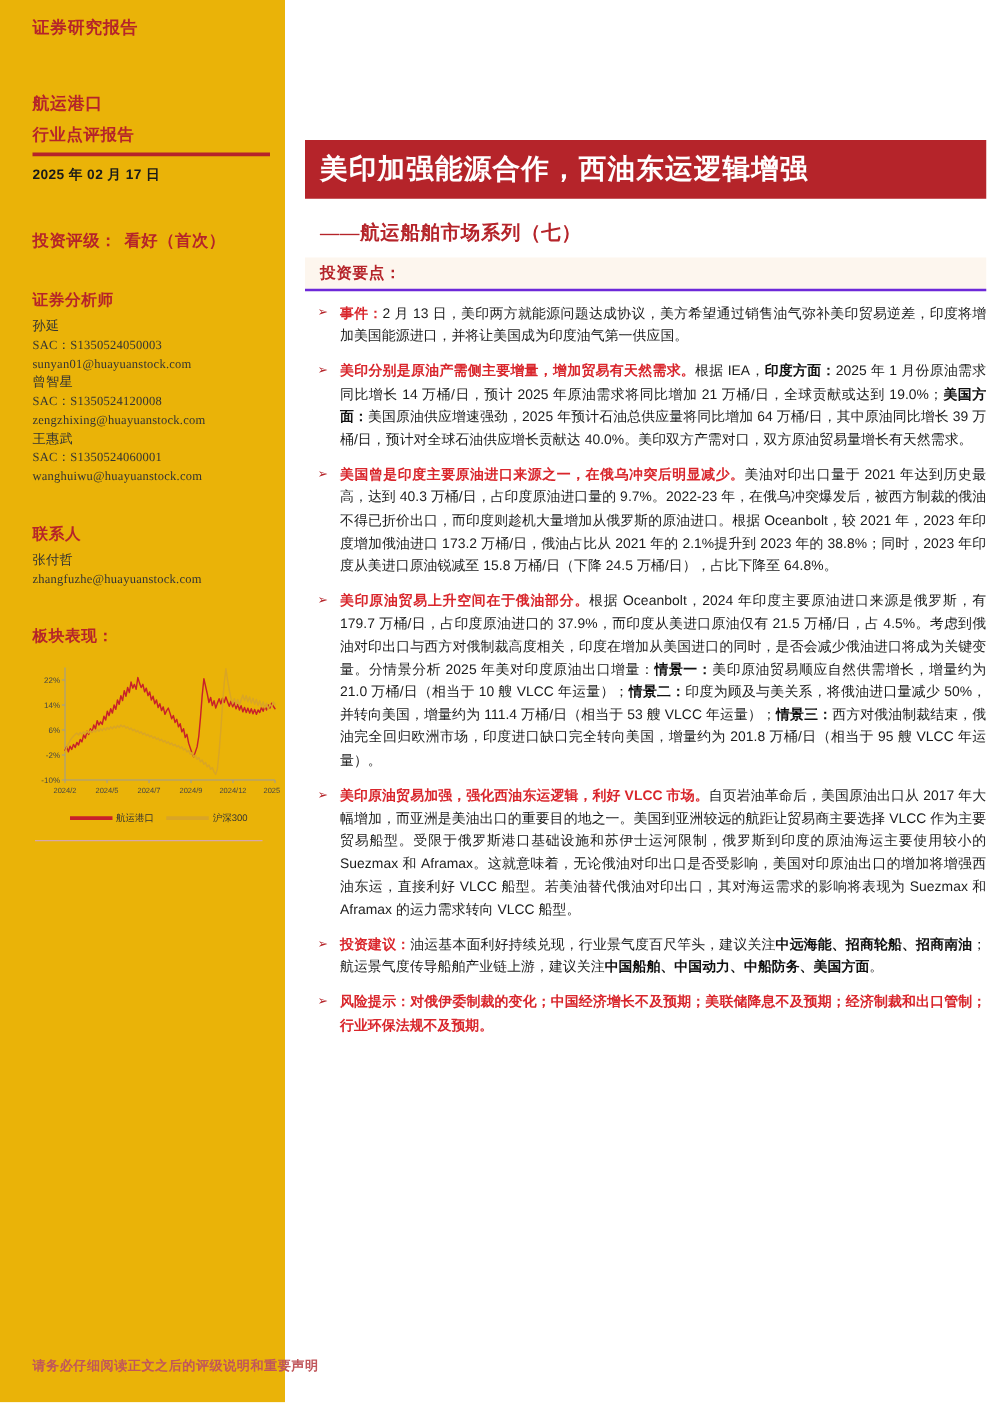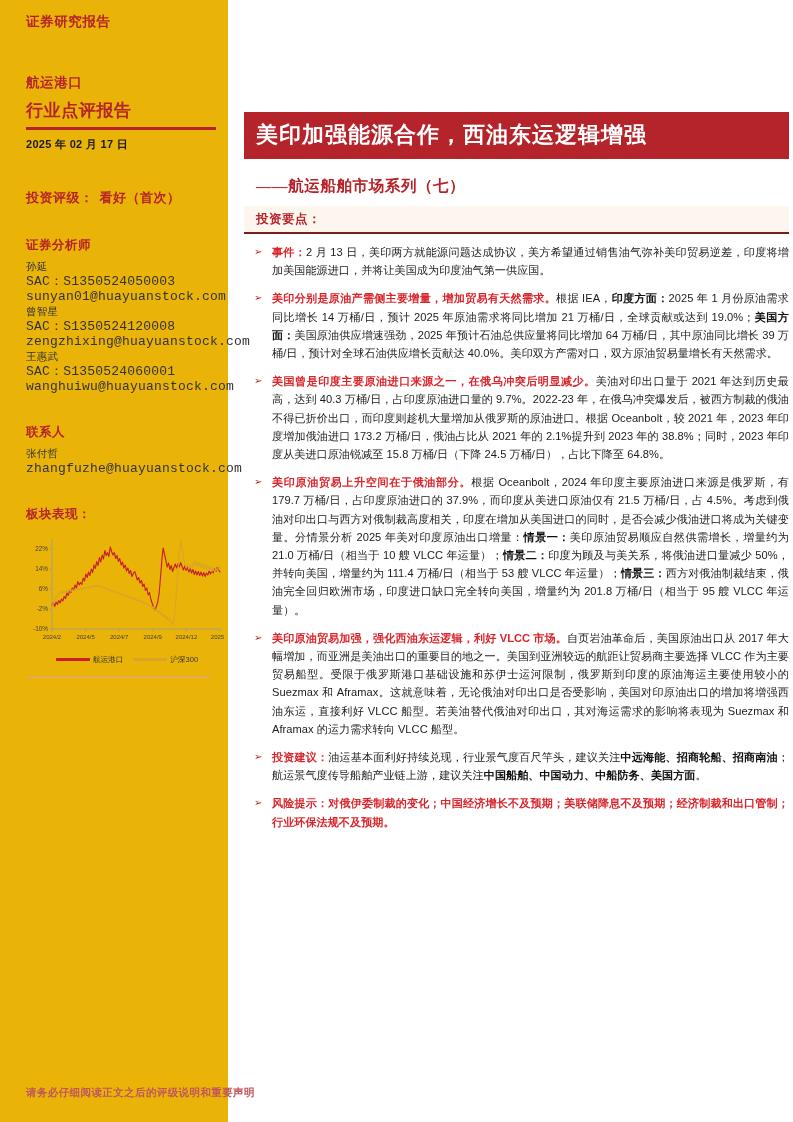--- a/index.html
+++ b/index.html
@@ -41,21 +41,21 @@
     font-weight: bold;
     font-size: 13.5px;
     color: #b5242a;
     letter-spacing: 0.6px;
     padding-left: 12px;
   }
   .sb-subtype {
     margin-top: 7px;
     font-family: "Liberation Serif", serif;
     font-weight: bold;
-    font-size: 17px;
+    font-size: 13px;
     color: #b5242a;
     letter-spacing: 0.6px;
     padding-left: 12px;
   }
   .sb-rule {
     margin: 5px 0 0 12px;
     width: 190px;
     height: 2.5px;
     background: #b5242a;
   }
@@ -90,22 +90,22 @@
   }
   .sb-block { padding-left: 12px; margin-top: 5px; }
   .sb-name {
     font-family: "Liberation Serif", serif;
     font-size: 10.5px;
     color: #333;
     line-height: 15px;
     letter-spacing: 0.3px;
   }
   .sb-sac, .sb-mail {
-    font-family: Liberation Mono, monospace;
-    font-size: 13px;
+    font-family: Liberation Serif, serif;
+    font-size: 10px;
     color: #333;
     line-height: 15px;
     letter-spacing: 0.2px;
   }
   .sb-contact-block { padding-left: 12px; margin-top: 5px; }
 
   
   .sb-chart-wrap {
     margin-top: 10px;
     padding-left: 4px;
@@ -158,21 +158,21 @@
     padding-left: 12px;
     font-family: "Liberation Serif", serif;
     font-weight: bold;
     font-size: 15.5px;
     color: #b5242a;
     letter-spacing: 0.6px;
   }
   .keypoints-band {
     margin-top: 9px;
     background: #fdf6ee;
-    border-bottom: 2px solid #7f1d1d;
+    border-bottom: 2px solid #6d28d9;
     padding: 3px 0 4px 12px;
   }
   .keypoints-band .kp-label {
     font-family: "Liberation Serif", serif;
     font-weight: bold;
     font-size: 12.5px;
     color: #b5242a;
     letter-spacing: 0.5px;
   }
 

